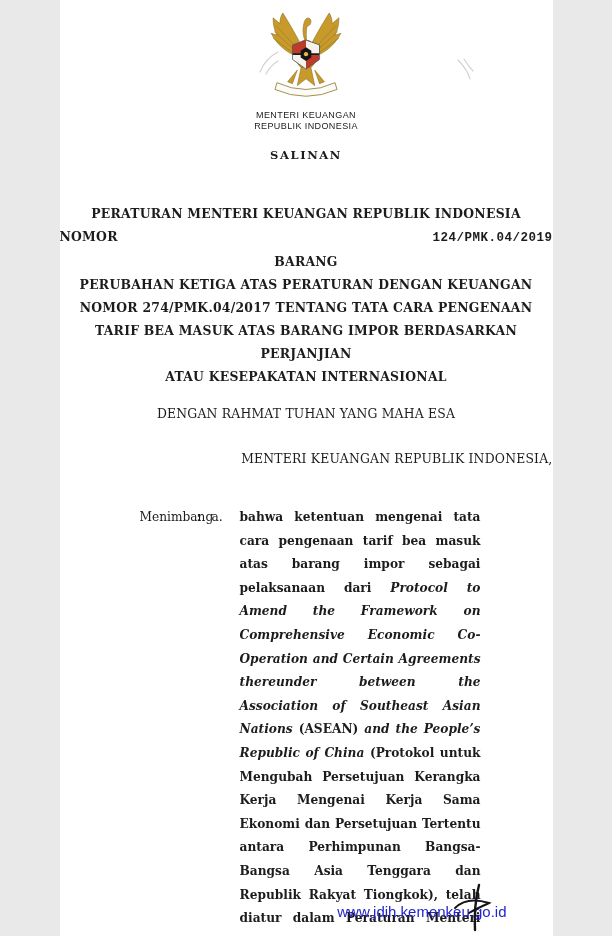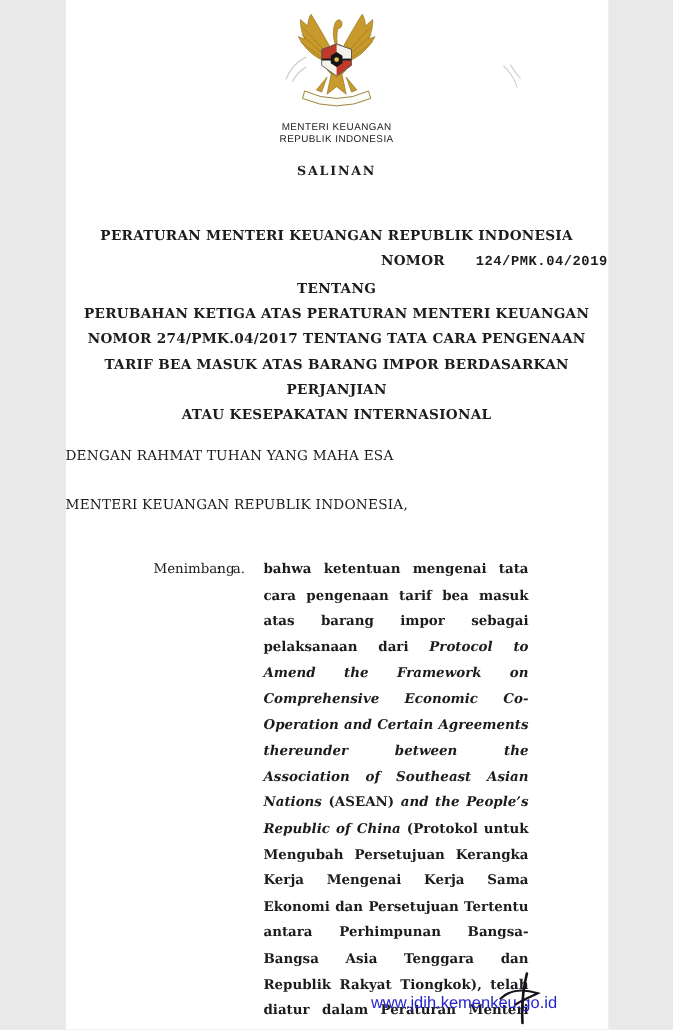--- a/index.html
+++ b/index.html
@@ -27,27 +27,27 @@
   }
   
   .title-block{
     margin-top:40px;
     text-align:center;
     font-size:12.4px;
     line-height:23px;
     letter-spacing:0.25px;
   }
   .t-bold{font-weight:bold;}
-  .nomor-line{display:flex;justify-content:flex-end;align-items:baseline;gap:28px;font-weight:bold;}
+  .nomor-line{display:flex;justify-content:space-between;align-items:baseline;gap:28px;font-weight:bold;}
   .nomor-value{
     font-family:"Liberation Mono","DejaVu Sans Mono",monospace;
     font-weight:bold;font-size:12.5px;letter-spacing:0.5px;
   }
-  .grace{margin-top:14px;line-height:23px;font-size:12.4px;letter-spacing:0.2px;}
-  .authority{margin-top:22px;line-height:23px;font-size:12.4px;text-align:left;letter-spacing:0.2px;}
+  .grace{margin-top:14px;line-height:23px;font-size:12.4px;text-align:center;letter-spacing:0.2px;}
+  .authority{margin-top:22px;line-height:23px;font-size:12.4px;text-align:right;letter-spacing:0.2px;}
   
   .consider{
     display:flex;
     margin:36px 72px 0 80px;
     font-size:12.2px;
     line-height:23.6px;
   }
   .c-label{width:57px;flex:0 0 57px;}
   .c-colon{width:15px;flex:0 0 15px;text-align:left;}
   .c-item{width:28px;flex:0 0 28px;}
@@ -124,22 +124,22 @@
     </div>
     <div class="salinan">SALINAN</div>
   </header>
 
   <section class="title-block">
     <div class="t-bold">PERATURAN MENTERI KEUANGAN REPUBLIK INDONESIA</div>
     <div class="nomor-line">
       <span>NOMOR</span>
       <span class="nomor-value">124/PMK.04/2019</span>
     </div>
-    <div class="t-bold">TENTANG</div>
-    <div class="t-bold">PERUBAHAN KETIGA ATAS PERATURAN MENTERI KEUANGAN</div>
+    <div class="t-bold">BARANG</div>
+    <div class="t-bold">PERUBAHAN KETIGA ATAS PERATURAN DENGAN KEUANGAN</div>
     <div class="t-bold">NOMOR 274/PMK.04/2017 TENTANG TATA CARA PENGENAAN</div>
     <div class="t-bold">TARIF BEA MASUK ATAS BARANG IMPOR BERDASARKAN PERJANJIAN</div>
     <div class="t-bold">ATAU KESEPAKATAN INTERNASIONAL</div>
   </section>
 
   <div class="grace">DENGAN RAHMAT TUHAN YANG MAHA ESA</div>
   <div class="authority">MENTERI KEUANGAN REPUBLIK INDONESIA,</div>
 
   <section class="consider">
     <span class="c-label">Menimbang</span>

